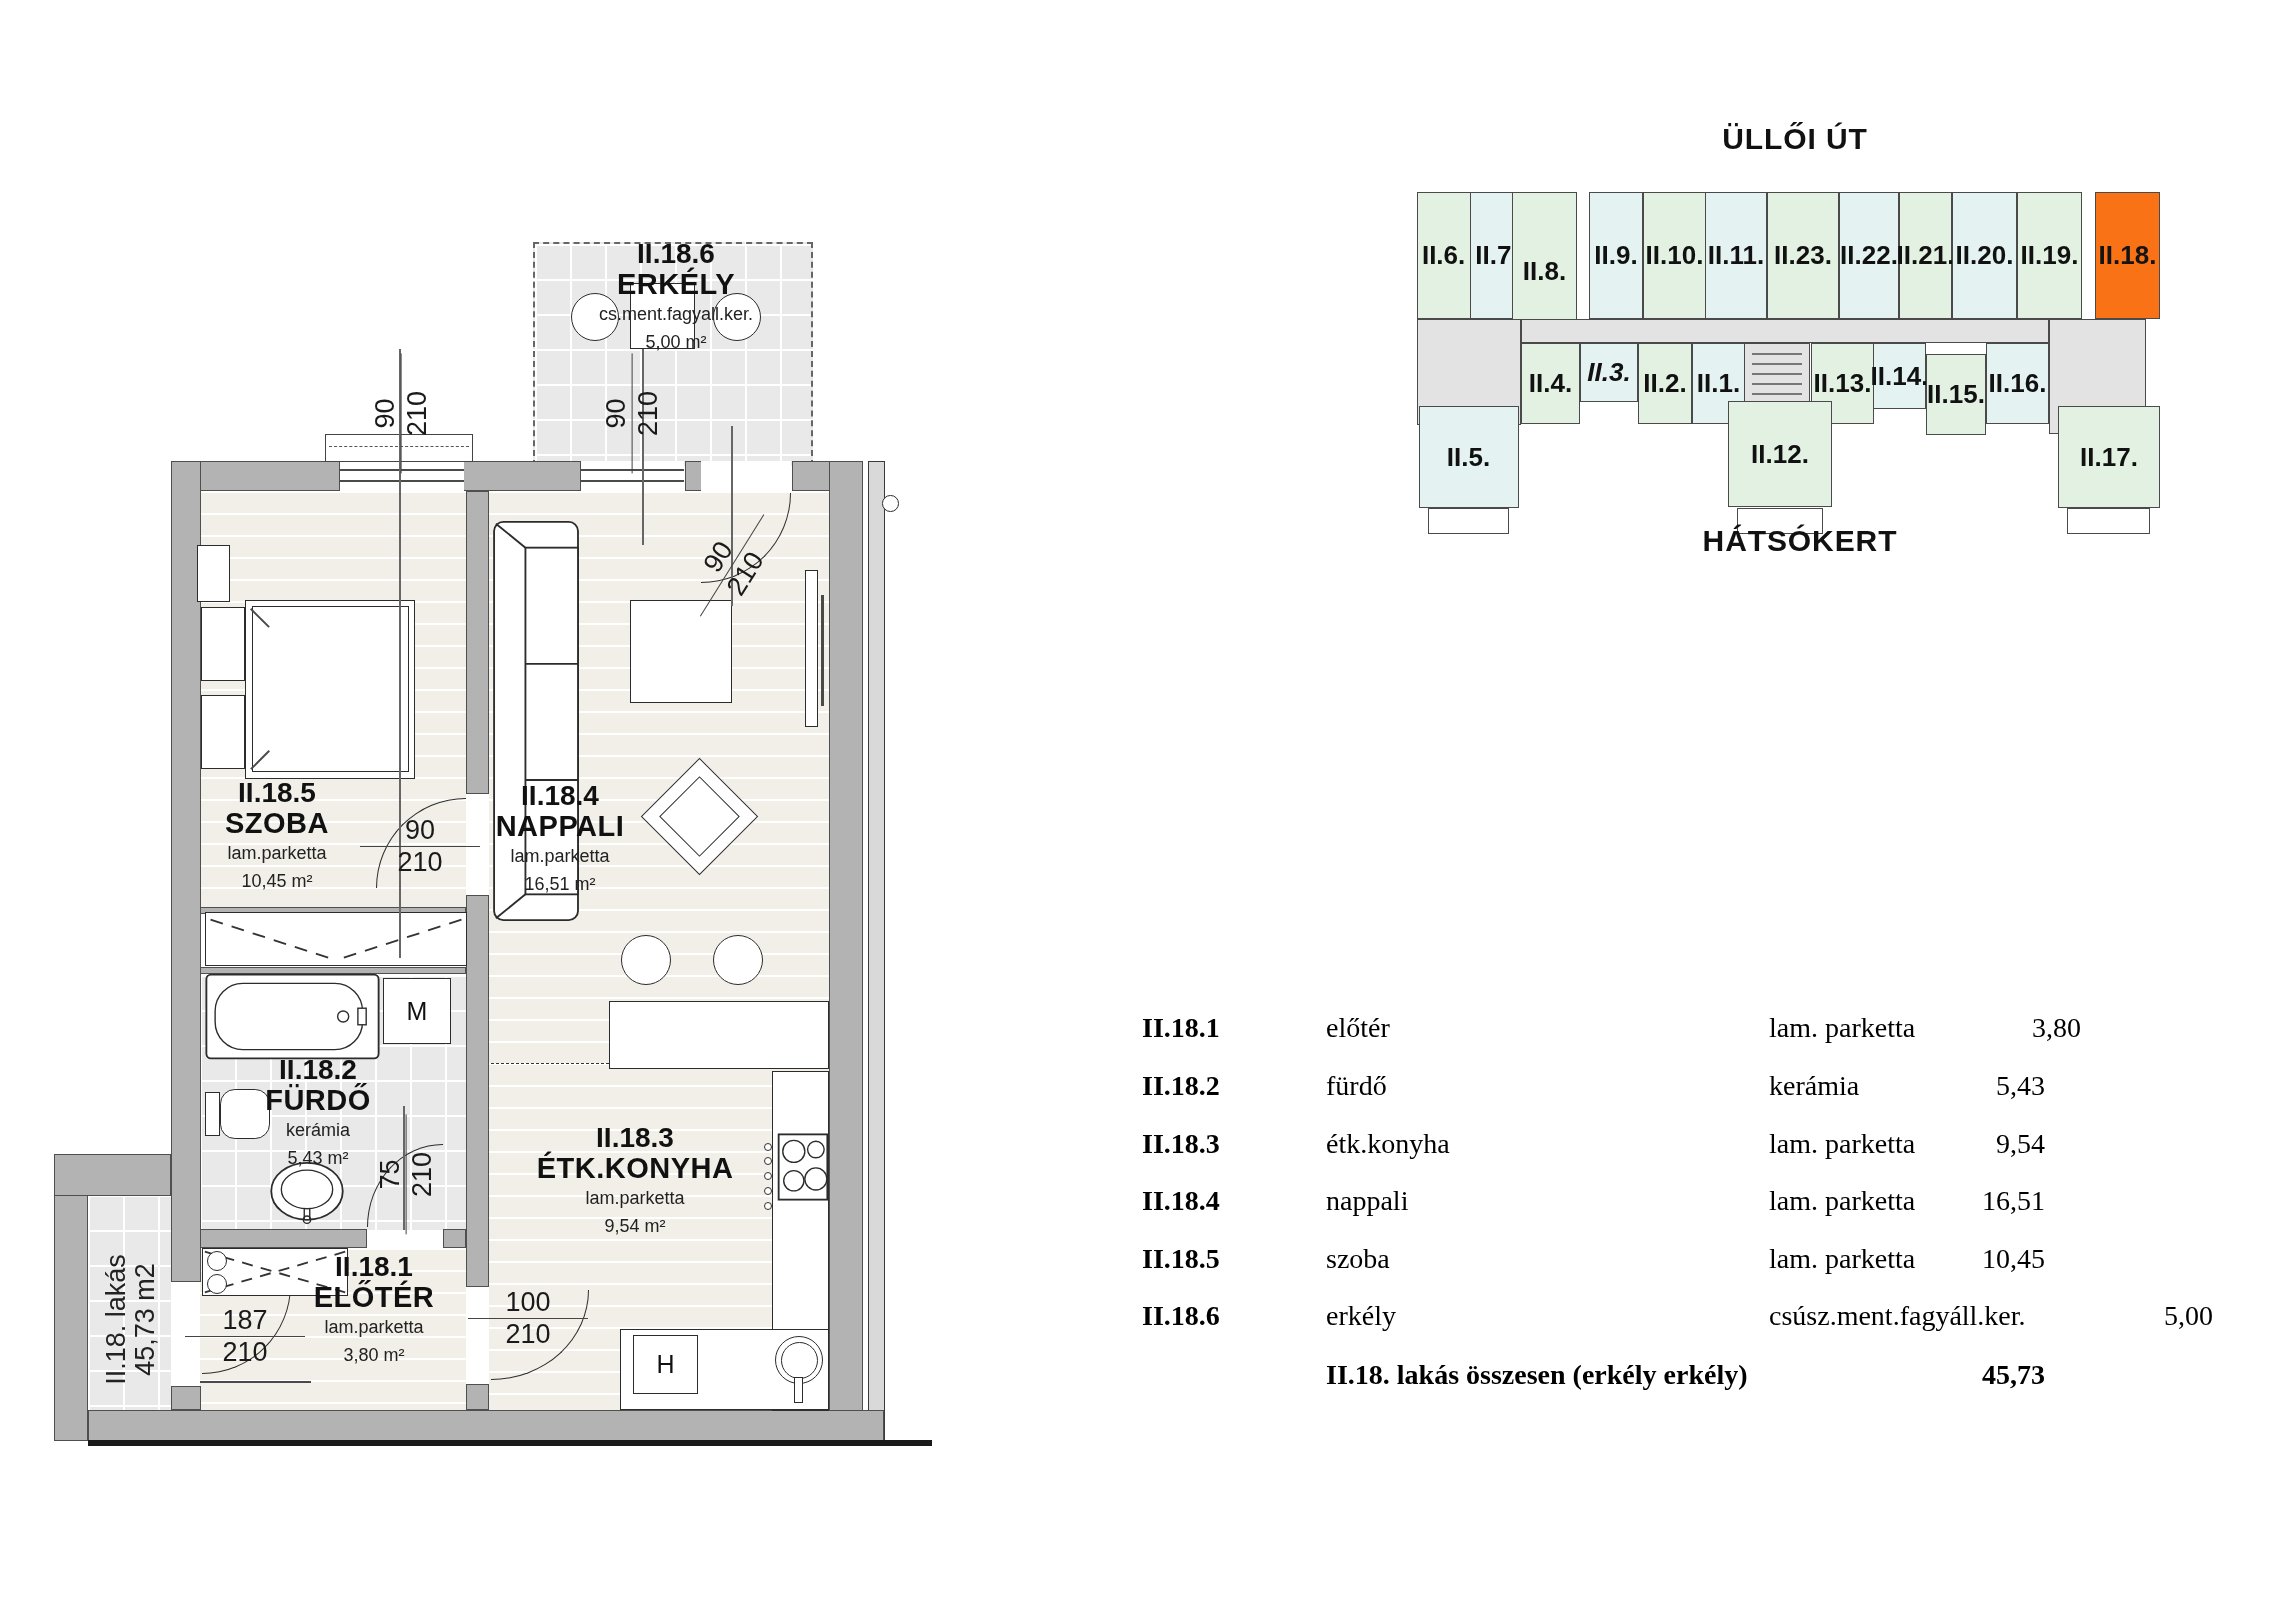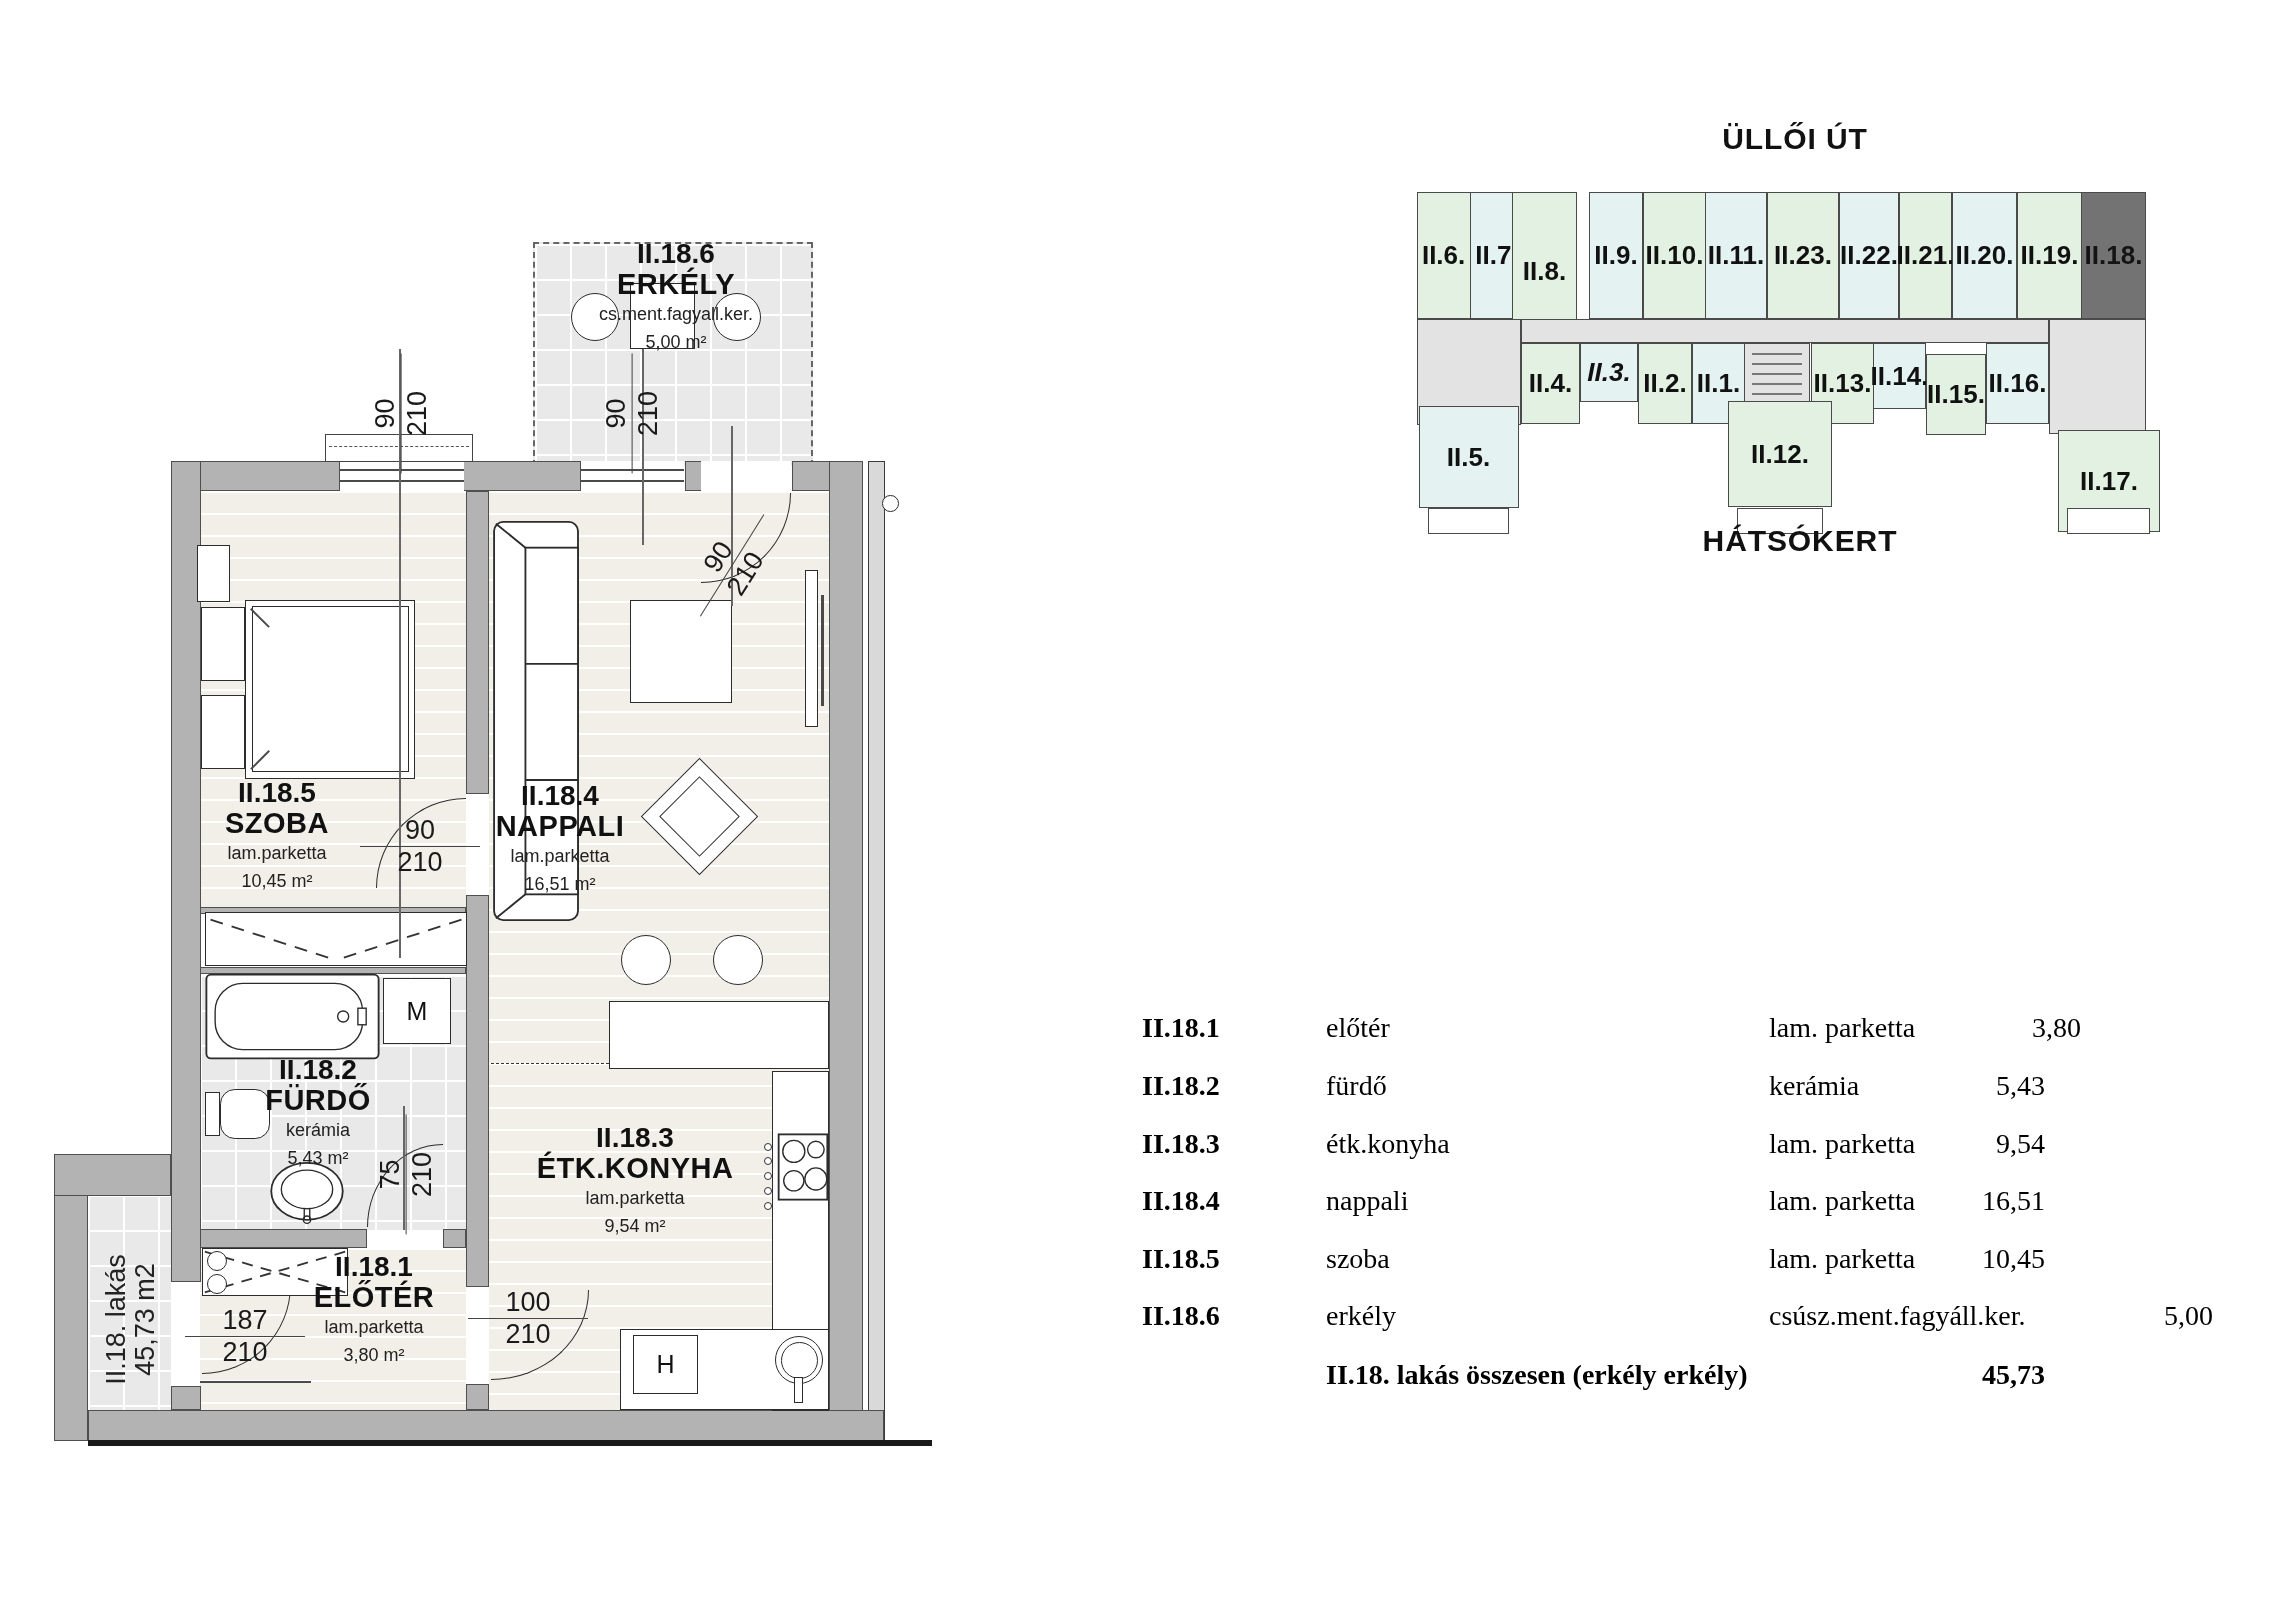--- a/index.html
+++ b/index.html
@@ -37,21 +37,21 @@
   .apt-label { position:absolute; left:28px; top:1292px; width:203px; height:55px;
                transform:rotate(-90deg); text-align:center; font-size:27px; line-height:29px; color:#222; }
 
   
   #overview { position:absolute; left:1412px; top:120px; width:738px; height:461px; }
   .unit { position:absolute; border:1.8px solid #4a4a4a; display:flex; align-items:center;
           justify-content:center; font-size:26px; font-weight:700; color:#111; }
   .u-green { background:#e2f1e1; }
   .u-blue  { background:#e4f2f1; }
   .u-gray  { background:#e3e3e3; }
-  .u-dark  { background:#737373; color:#141414; }
+  .u-dark  { background:#f97316; color:#141414;margin-left:14px; }
   .map-title { position:absolute; font-size:30px; font-weight:700; color:#111; letter-spacing:0.9px; }
   .stairs-inner { position:absolute; left:7.4px; top:9.2px; right:7.4px; bottom:9.2px;
           background:repeating-linear-gradient(180deg,#777 0 1.8px, transparent 1.8px 10px); }
   .balc-stub { position:absolute; background:#ffffff; border:1.8px solid #4a4a4a; }
 
   
   .tcell { position:absolute; font-family:"Liberation Serif", serif; font-size:28px; color:#000; white-space:nowrap; }
   .tbold { font-weight:700; }
   .tval  { width:111px; text-align:right; }
 </style>
@@ -345,21 +345,21 @@
     <div class="unit u-blue" style="left:574px;top:223px;width:63px;height:81px;">
         <span>II.16.</span>
       </div>
 
     <div class="unit u-blue" style="left:6.5px;top:286px;width:100px;height:102px;">
         <span>II.5.</span>
       </div>
     <div class="unit u-green" style="left:316px;top:281px;width:104px;height:106px;">
         <span>II.12.</span>
       </div>
-    <div class="unit u-green" style="left:646px;top:286px;width:102px;height:102px;margin-top:24px;">
+    <div class="unit u-green" style="left:646px;top:286px;width:102px;height:102px;">
         <span>II.17.</span>
       </div>
     <div class="balc-stub" style="left:15.7px;top:388px;width:81px;height:26px;"></div>
     <div class="balc-stub" style="left:325px;top:388px;width:86px;height:26px;"></div>
     <div class="balc-stub" style="left:655px;top:388px;width:83px;height:26px;"></div>
 
     <div class="map-title" style="left:277px;top:404px;width:222px;text-align:center;">HÁTSÓKERT</div>
   </div>
 
   <div>

